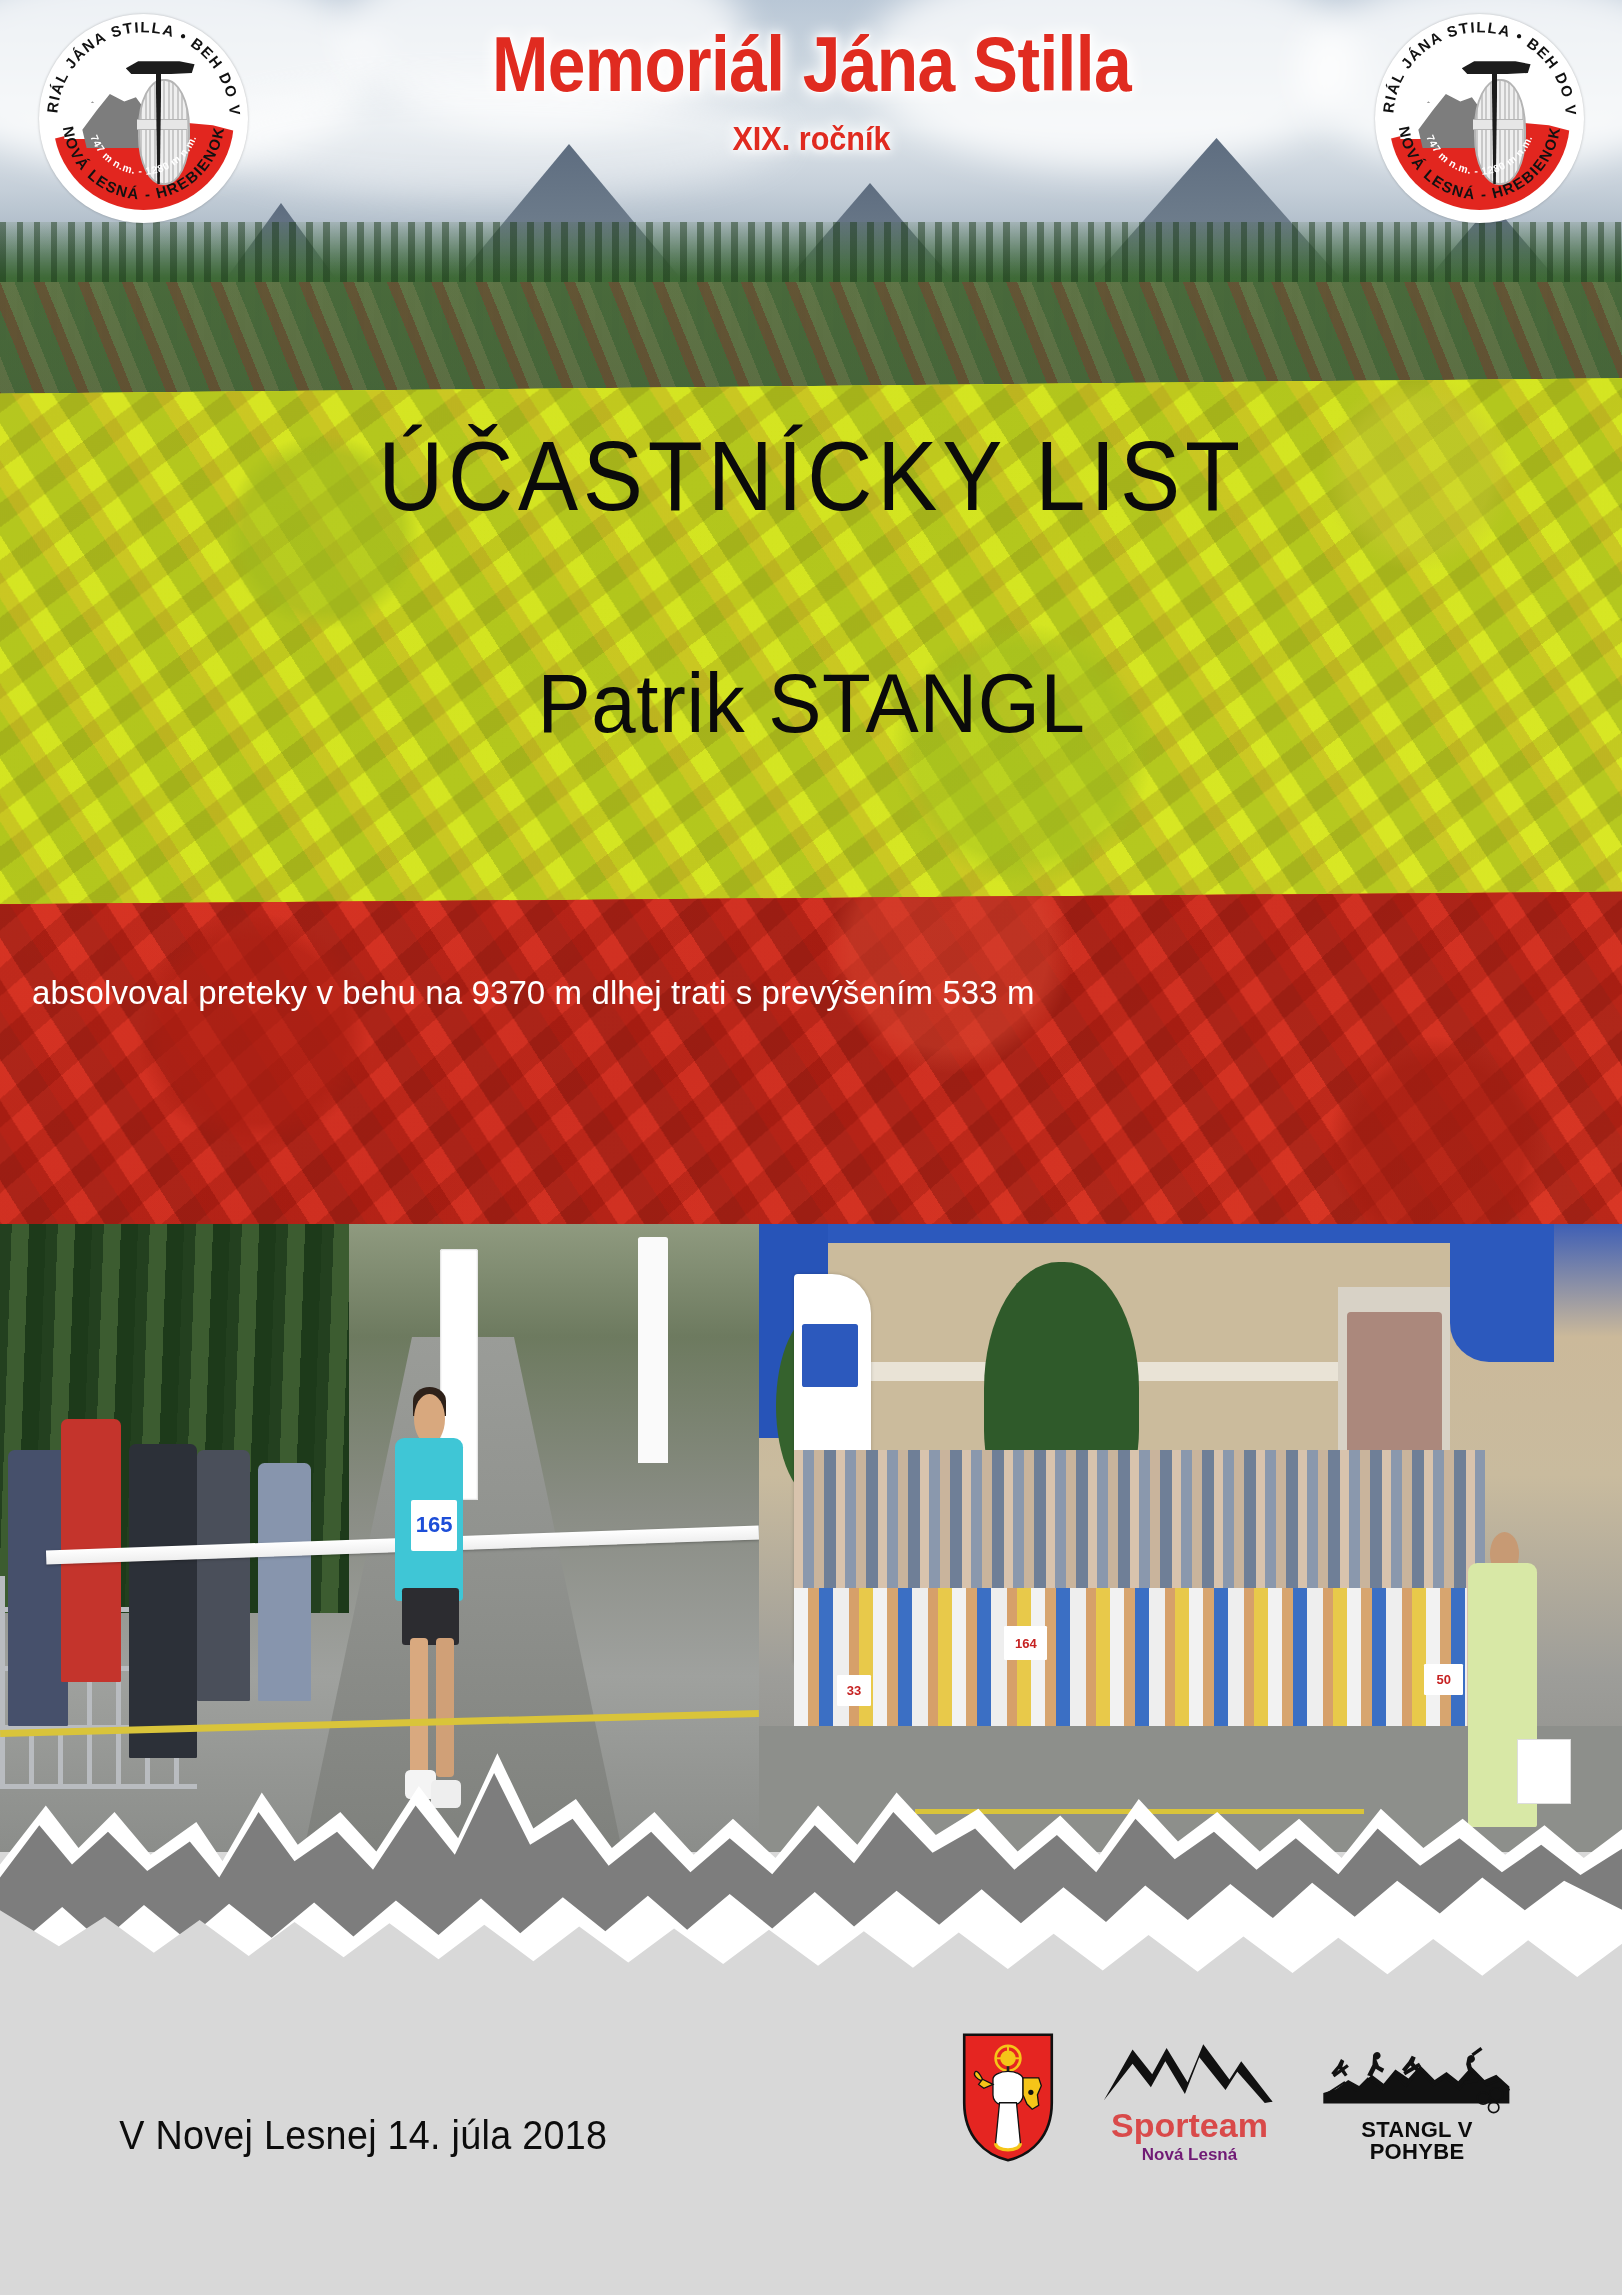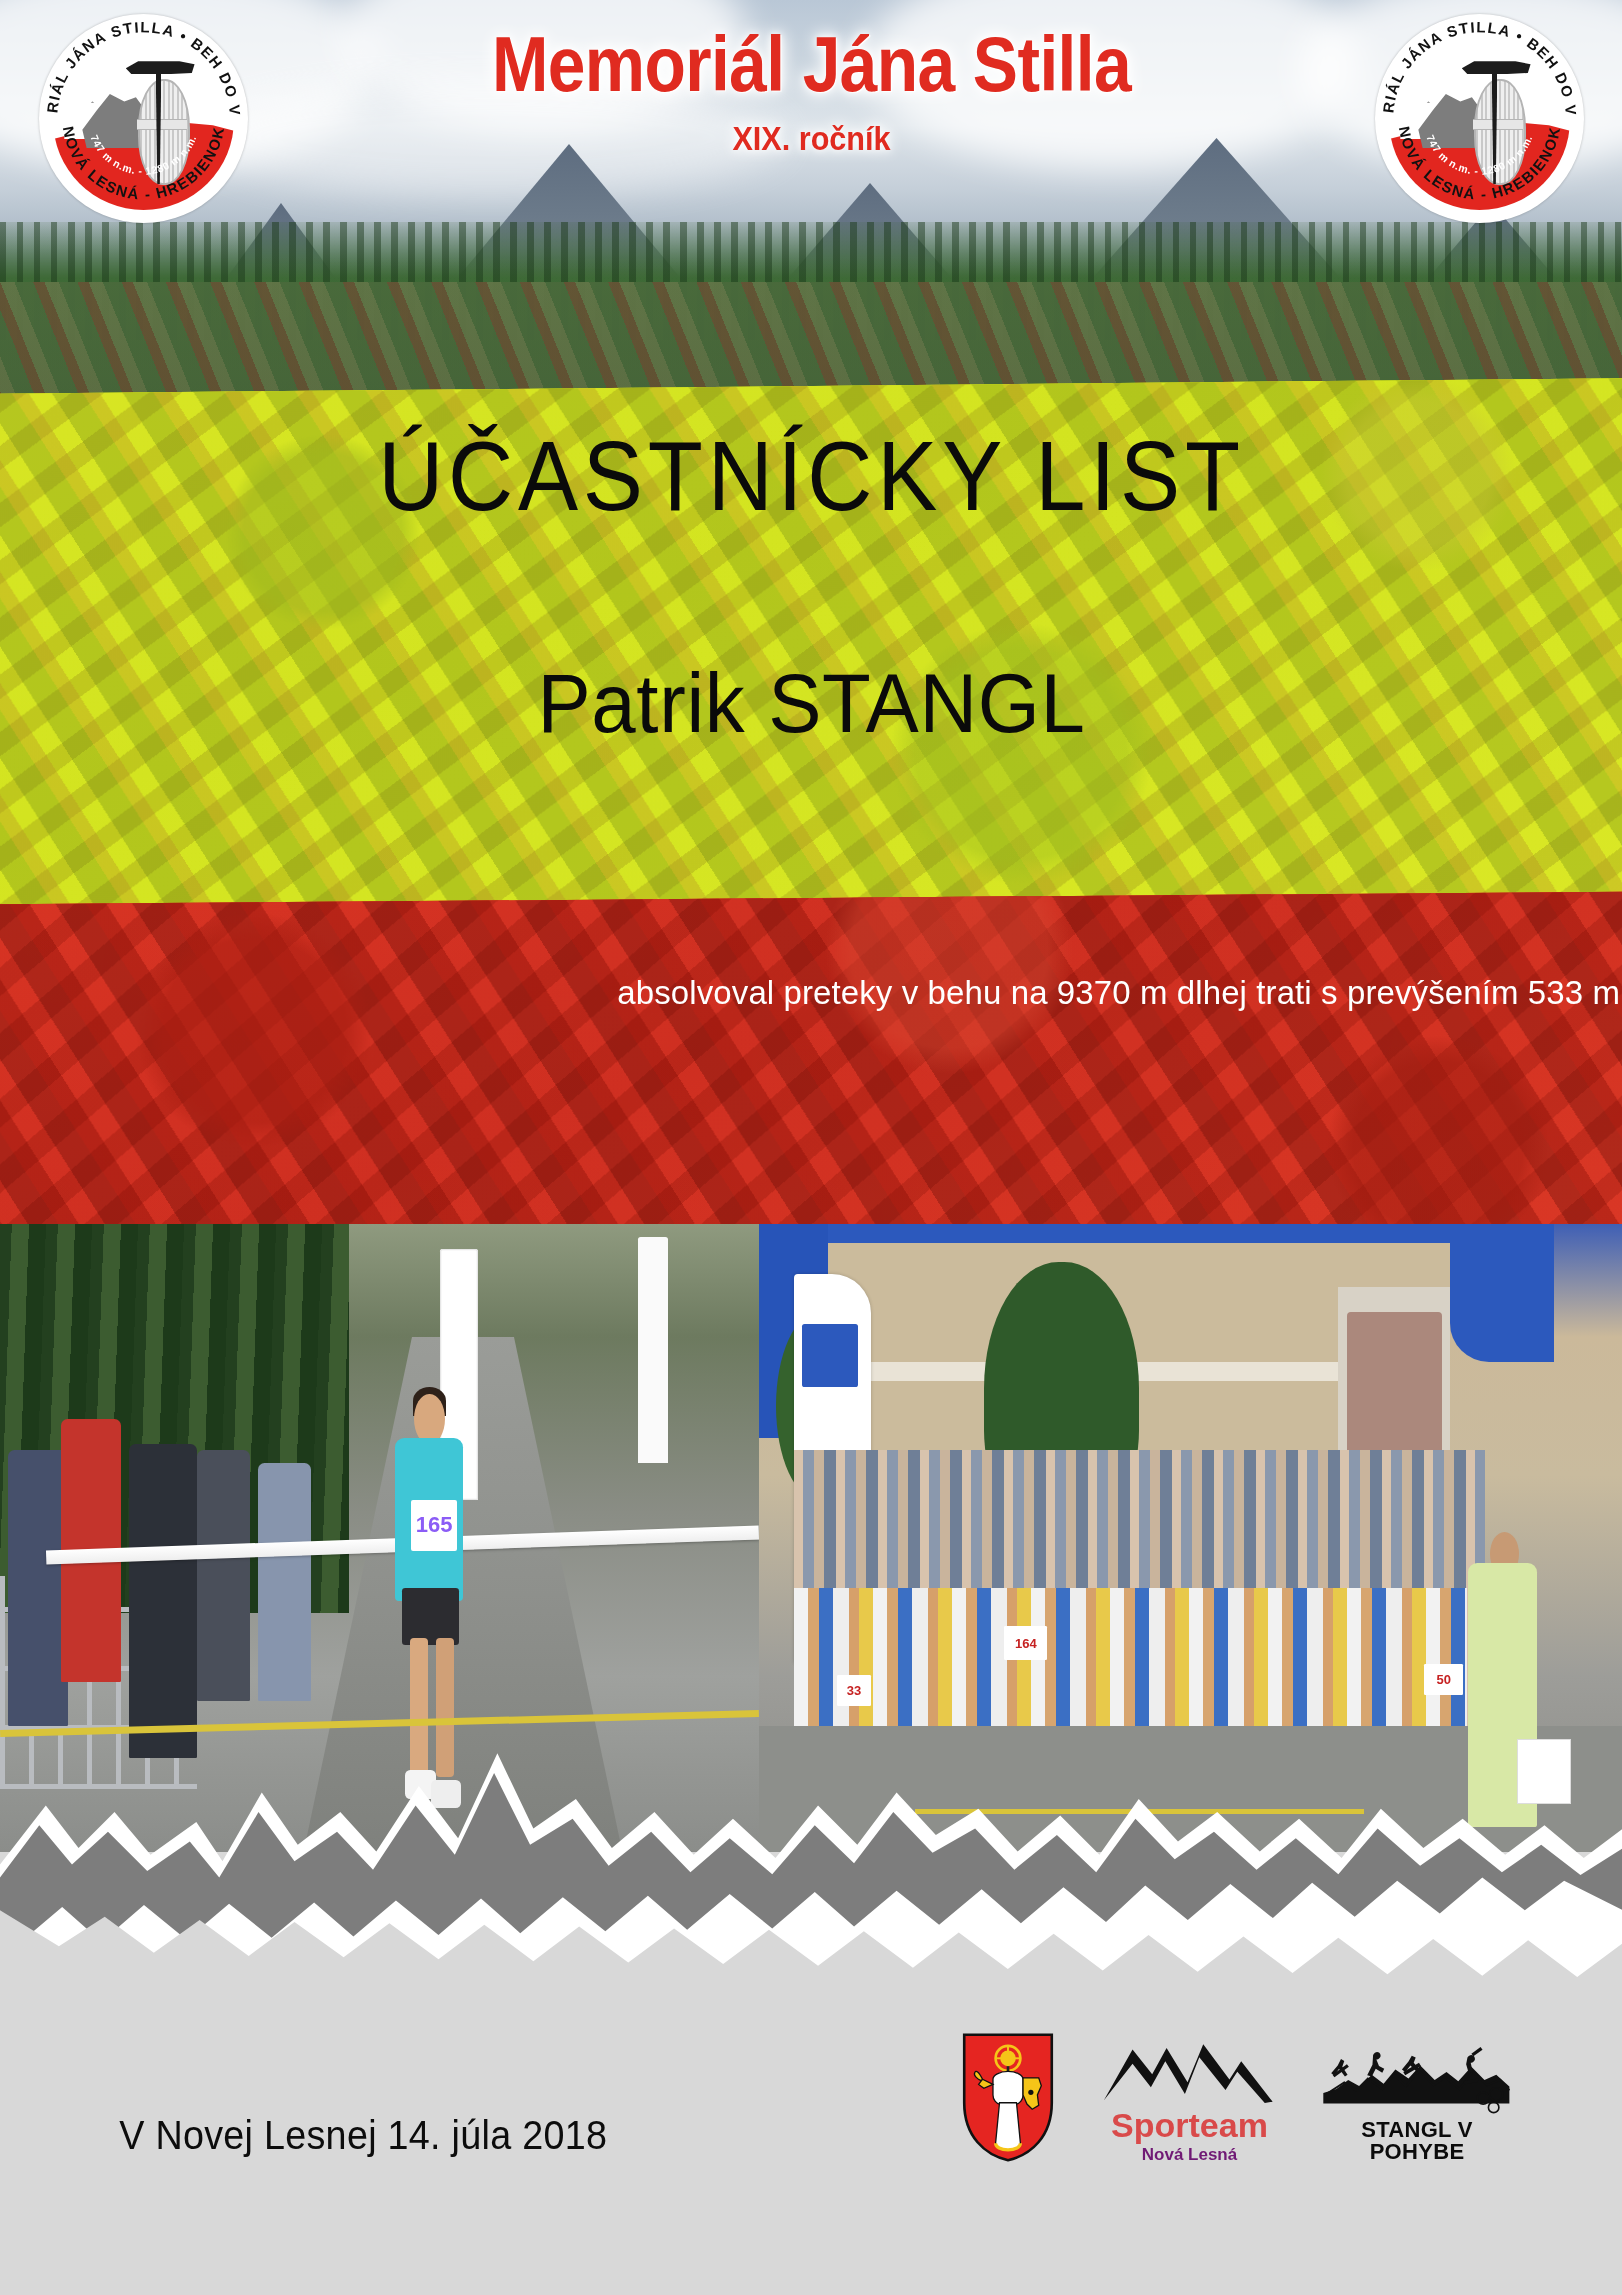--- a/index.html
+++ b/index.html
@@ -169,21 +169,21 @@
   }
   .band-photo-red::after{
     content:"";position:absolute;inset:0;
     background:
       radial-gradient(circle at 18% 40%, rgba(170,30,18,.6) 0 92px, transparent 118px),
       radial-gradient(circle at 58% 22%, rgba(215,70,48,.45) 0 98px, transparent 124px),
       radial-gradient(circle at 86% 70%, rgba(160,28,16,.55) 0 85px, transparent 111px);
   }
   .red-content{position:absolute;left:19.6px;right:19.6px;top:0;bottom:0;transform:rotate(.45deg);color:#fff;}
   .result-line-1{
-    position:absolute;left:0;right:3px;top:77px;text-align:right;
+    position:absolute;left:0;right:12px;top:77px;text-align:left;
     font-size:33px;line-height:1.08;font-weight:normal;letter-spacing:0.1px;padding-left:32px;
   }
   .result-line-2{
     position:absolute;left:0;right:0;top:118px;text-align:center;
     font-size:33px;line-height:1.08;font-weight:normal;letter-spacing:0.1px;
   }
   .result-stats{
     position:absolute;left:151px;right:151px;top:178px;
     display:flex;justify-content:space-between;
     font-size:37px;line-height:1;
@@ -203,21 +203,21 @@
     background:repeating-linear-gradient(92deg,#23401f 0 11.8px,#3c5c30 11.8px 29px,#1d3a1a 29px 46px);filter:blur(0.7px);}
   .f-road{position:absolute;left:40%;top:18%;width:42%;height:82%;
     background:linear-gradient(180deg,#9a9c98 0%,#8e908c 50%,#7f817d 100%);
     clip-path:polygon(34% 0,66% 0,100% 100%,0 100%);}
   .f-tape{position:absolute;left:6%;top:50%;width:94%;height:14.4px;
     background:linear-gradient(180deg,#fff 0%,#eee 100%);transform:rotate(-2deg);box-shadow:0 1.3px 2.6px rgba(0,0,0,.25);}
   .f-runner-body{position:absolute;left:52%;top:34%;width:9%;height:26%;background:#3fc6d6;border-radius:9.2px 9.2px 3.9px 3.9px;}
   .f-runner-head{position:absolute;left:54.6%;top:27%;width:4%;height:8%;background:#d8a87e;border-radius:50%;}
   .f-runner-hair{position:absolute;left:54.4%;top:26%;width:4.4%;height:4.5%;background:#2e2119;border-radius:50% 50% 0 0;}
   .f-bib{position:absolute;left:54.2%;top:44%;width:6%;height:8%;background:#fff;border-radius:2px;
-    display:flex;align-items:center;justify-content:center;color:#8b5cf6;font-weight:bold;font-size:22px;}
+    display:flex;align-items:center;justify-content:center;color:#1d4ed8;font-weight:bold;font-size:22px;}
   .f-shorts{position:absolute;left:53%;top:58%;width:7.5%;height:9%;background:#2c2c30;border-radius:3.3px;}
   .f-leg-l{position:absolute;left:54%;top:66%;width:2.4%;height:22%;background:#d9a97f;border-radius:3.9px;}
   .f-leg-r{position:absolute;left:57.4%;top:66%;width:2.4%;height:22%;background:#d0a077;border-radius:3.9px;}
   .f-shoe-l{position:absolute;left:53.4%;top:87%;width:4%;height:4.5%;background:#f4f4f4;border-radius:5.2px;}
   .f-shoe-r{position:absolute;left:56.8%;top:88.5%;width:4%;height:4.5%;background:#eee;border-radius:5.2px;}
   .f-spect{position:absolute;border-radius:6.5px 6.5px 1.3px 1.3px;}
   .f-barrier{position:absolute;left:0;top:56%;width:26%;height:34%;
     background:repeating-linear-gradient(90deg,#b9bcc0 0 5.2px,transparent 5.2px 29px),
                repeating-linear-gradient(0deg,#b9bcc0 0 5.2px,transparent 5.2px 59px);}
   .f-flag{position:absolute;left:58%;top:4%;width:5%;height:40%;background:#fff;border-radius:2.6px 2.6px 0 0;

